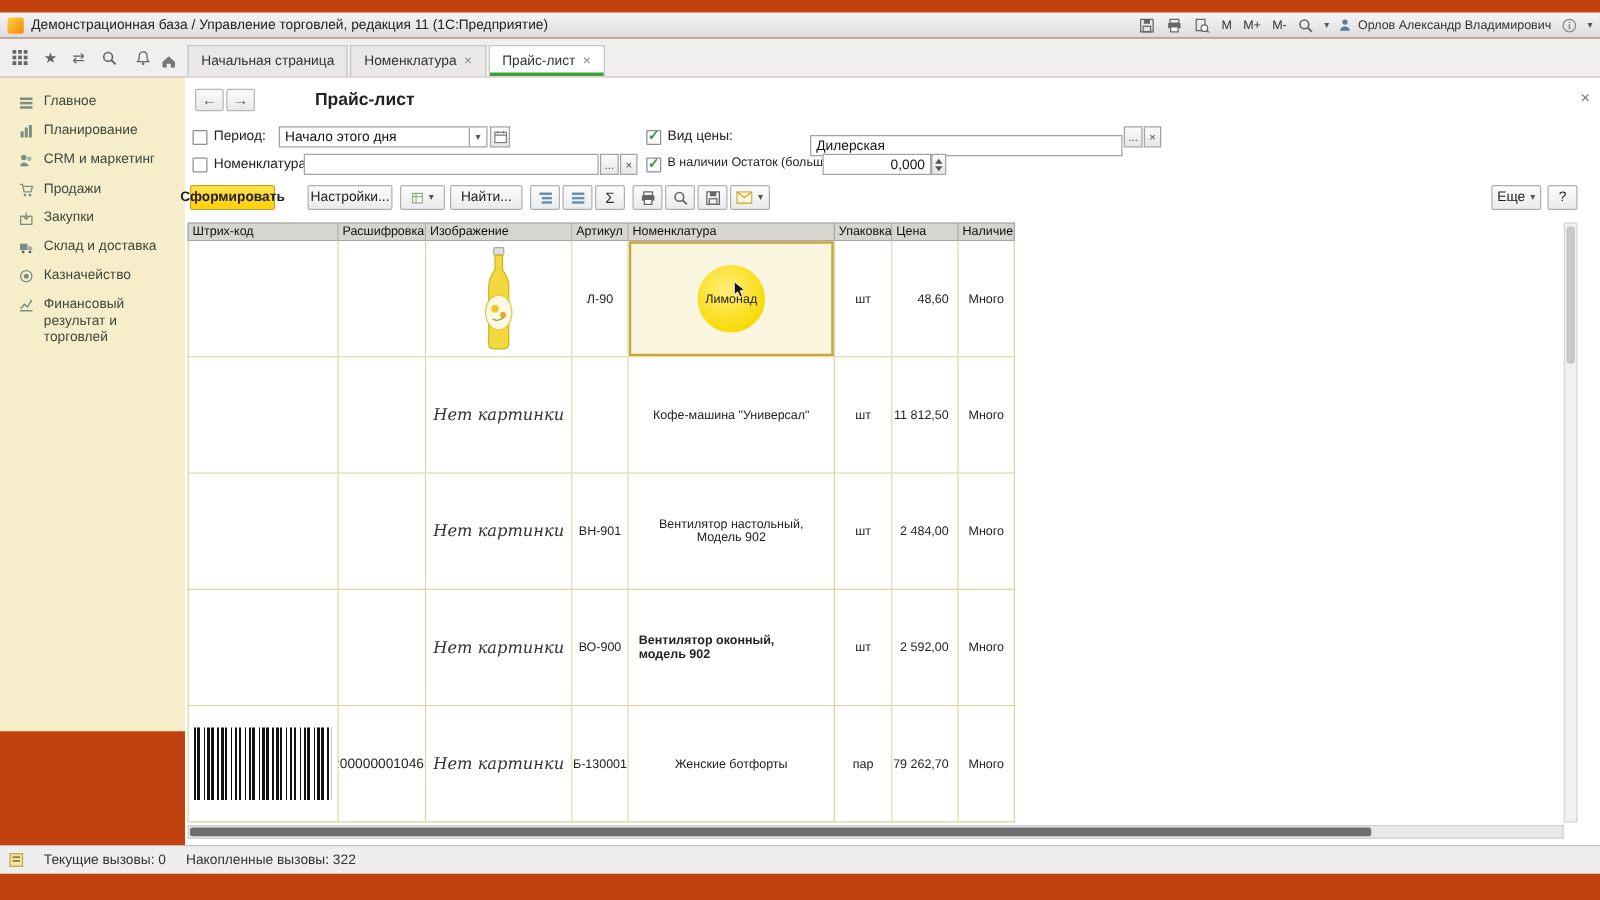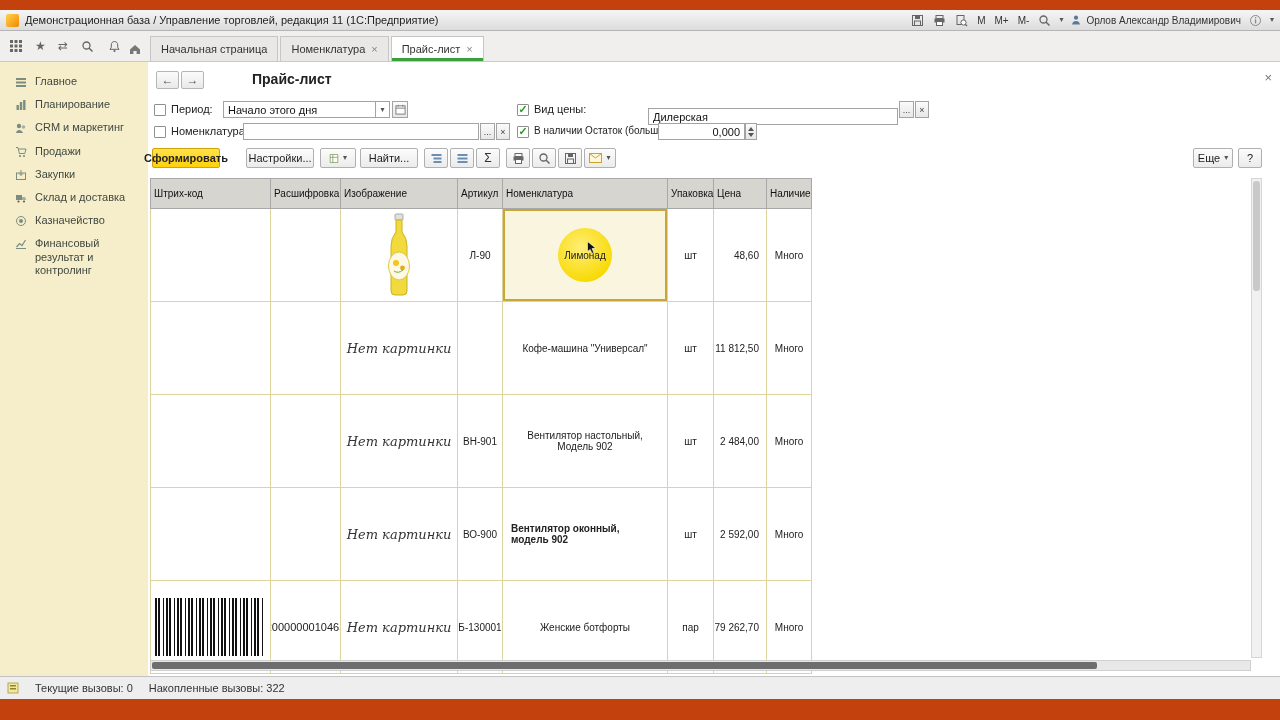--- a/index.html
+++ b/index.html
@@ -15,21 +15,21 @@
   
   .topbar{position:absolute;top:31px;left:0;width:1280px;height:31px;background:#f0efee;border-bottom:1px solid #c9c9c9;box-sizing:border-box;}
   .quick{position:absolute;left:8px;top:8px;display:flex;align-items:center;gap:12px;color:#555;}
   .glyph-ico{font-size:12px;color:#666;line-height:1;}
   .tabs{position:absolute;left:128px;bottom:0;display:flex;align-items:flex-end;}
   .hometab{display:flex;align-items:center;padding:0 8px 5px 0;}
   .tab{display:flex;align-items:center;gap:6px;height:25px;padding:0 10px;border:1px solid #c6c6c6;border-bottom:none;background:#e9e8e6;font-size:11px;color:#333;margin-right:2px;box-sizing:border-box;}
   .tab.active{background:#fff;box-shadow:inset 0 -3px 0 #3aa23a;}
   .tab-close{color:#888;font-size:11px;line-height:1;}
   
-  .sidebar{position:absolute;top:62px;left:0;width:148px;height:614px;background:#f6eecb;box-sizing:border-box;padding-top:8px;}
+  .sidebar{position:absolute;top:62px;left:0;width:148px;height:523px;background:#f6eecb;box-sizing:border-box;padding-top:8px;}
   .side-item{display:flex;align-items:flex-start;gap:8px;padding:5px 6px 5px 15px;font-size:11px;color:#3f473f;line-height:1.2;}
   .side-item svg{flex:none;margin-top:1px;}
   
   .main{position:absolute;top:62px;left:148px;width:1132px;height:614px;background:#fff;}
   .navbtn{position:absolute;top:9px;width:23px;height:18px;background:linear-gradient(#fbfbfb,#e9e9e9);border:1px solid #b5b5b5;border-radius:2px;display:flex;align-items:center;justify-content:center;font-size:12px;color:#555;box-sizing:border-box;}
   .page-title{position:absolute;left:104px;top:9px;font-size:14px;font-weight:bold;color:#222;}
   .form-close{position:absolute;right:8px;top:8px;font-size:13px;color:#777;}
   
   .cb{position:absolute;width:12px;height:12px;border:1px solid #8f8f8f;background:#fff;border-radius:1px;display:flex;align-items:center;justify-content:center;box-sizing:border-box;}
   .cbmark{color:#2e9b2e;font-size:11px;line-height:1;margin-top:-1px;font-weight:bold;}
@@ -41,21 +41,21 @@
   .spin{display:flex;flex-direction:column;gap:2px;align-items:center;}
   .tri-up{width:0;height:0;border-left:3px solid transparent;border-right:3px solid transparent;border-bottom:4px solid #555;}
   .tri-dn{width:0;height:0;border-left:3px solid transparent;border-right:3px solid transparent;border-top:4px solid #555;}
   
   .btn{position:absolute;top:86px;height:20px;display:inline-flex;align-items:center;justify-content:center;gap:4px;padding:0 8px;background:linear-gradient(#fcfcfc,#ebebeb);border:1px solid #b0b0b0;border-radius:2px;font-size:11px;color:#222;box-sizing:border-box;}
   .btn-gen{background:linear-gradient(#ffe14a,#ffd10a);border-color:#cfa40a;font-weight:bold;}
   .sum{font-size:12px;color:#333;line-height:1;}
   
   .tbl{position:absolute;left:2px;top:116px;}
   .trow{display:flex;}
-  .th{height:31px;background:#d6d5d0;border-right:1px solid #a8a8a8;border-top:1px solid #a8a8a8;border-bottom:1px solid #a8a8a8;font-size:10px;color:#111;display:flex;align-items:center;padding-left:3px;box-sizing:border-box;text-align:center;}
+  .th{height:15px;background:#d6d5d0;border-right:1px solid #a8a8a8;border-top:1px solid #a8a8a8;border-bottom:1px solid #a8a8a8;font-size:10px;color:#111;display:flex;align-items:center;padding-left:3px;box-sizing:border-box;text-align:center;}
   .th:first-child{border-left:1px solid #a8a8a8;}
   .td{height:93px;border-right:1px solid #dcd49a;border-bottom:1px solid #dcd49a;background:#fff;font-size:10px;color:#222;display:flex;align-items:center;justify-content:center;box-sizing:border-box;position:relative;overflow:hidden;}
   .trow .td:first-child{border-left:1px solid #dcd49a;}
   .c1{width:121px;} .c2{width:70px;} .c3{width:117px;} .c4{width:45px;}
   .c5{width:165px;} .c6{width:46px;} .c7{width:53px;} .c8{width:45px;}
   .ar{justify-content:flex-end;padding-right:7px;}
   .noimg{font-family:"DejaVu Serif",serif;font-style:italic;font-size:13px;color:#333;}
   .td.sel{background:#faf5df;box-shadow:inset 0 0 0 2px #c8a63a;}
   .hl-circle{position:absolute;left:calc(50% - 27px);top:calc(50% - 27px);width:54px;height:54px;border-radius:50%;background:radial-gradient(circle at 42% 36%,#ffee79,#f8da06 72%,#e2c204);z-index:1;}
   .cellname{position:relative;z-index:2;}
@@ -237,21 +237,21 @@
       <svg width="12" height="12" viewBox="0 0 12 12">
           <circle cx="6" cy="6" r="4.5" fill="none" stroke="#7b8d80"></circle>
           <circle cx="6" cy="6" r="2" fill="#7b8d80"></circle>
         </svg>
       <span>Казначейство</span>
     </div>
     <div class="side-item">
       <svg width="12" height="12" viewBox="0 0 12 12">
           <path d="M1 10.5h10M1.5 9L4.5 5.5 7 7.5 10.5 2" fill="none" stroke="#7b8d80" stroke-width="1.2"></path>
         </svg>
-      <span>Финансовый результат и контролинг</span>
+      <span>Финансовый результат и торговлей</span>
     </div>
   </div>
 
   <div class="main">
     <div class="navbtn" style="left:8px;">
         <span>←</span>
       </div>
     <div class="navbtn" style="left:33px;">
         <span>→</span>
       </div>

